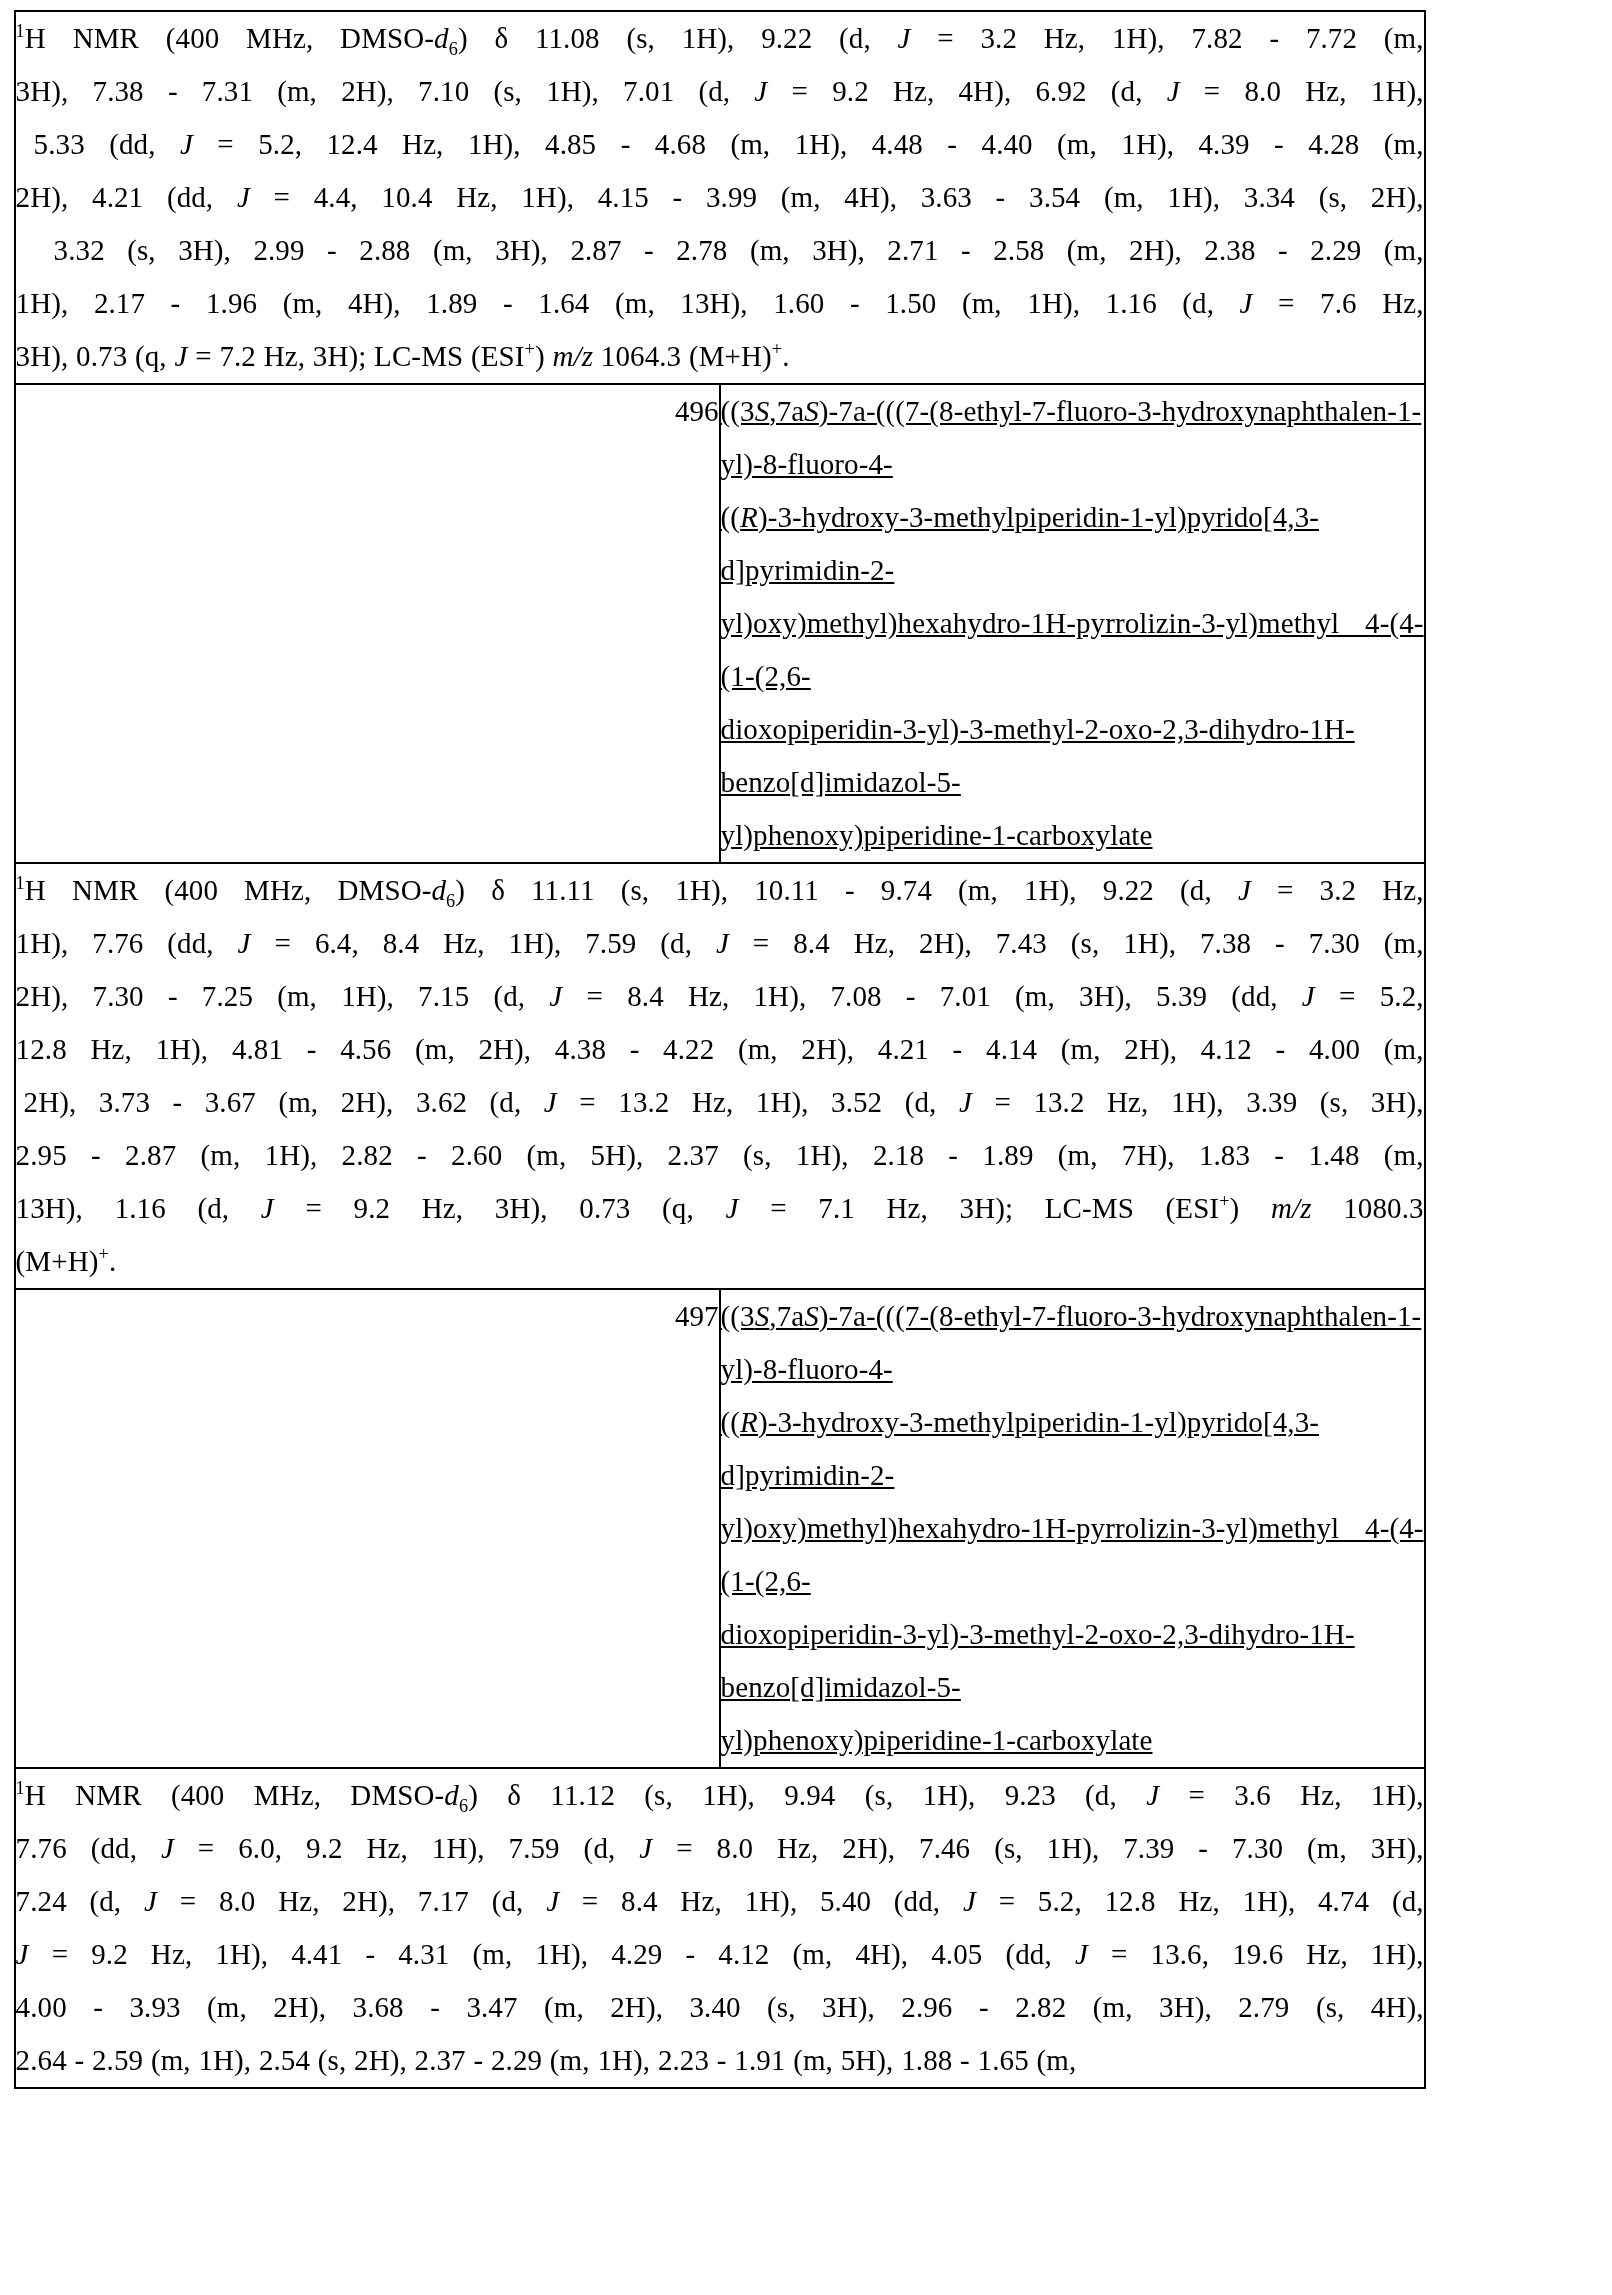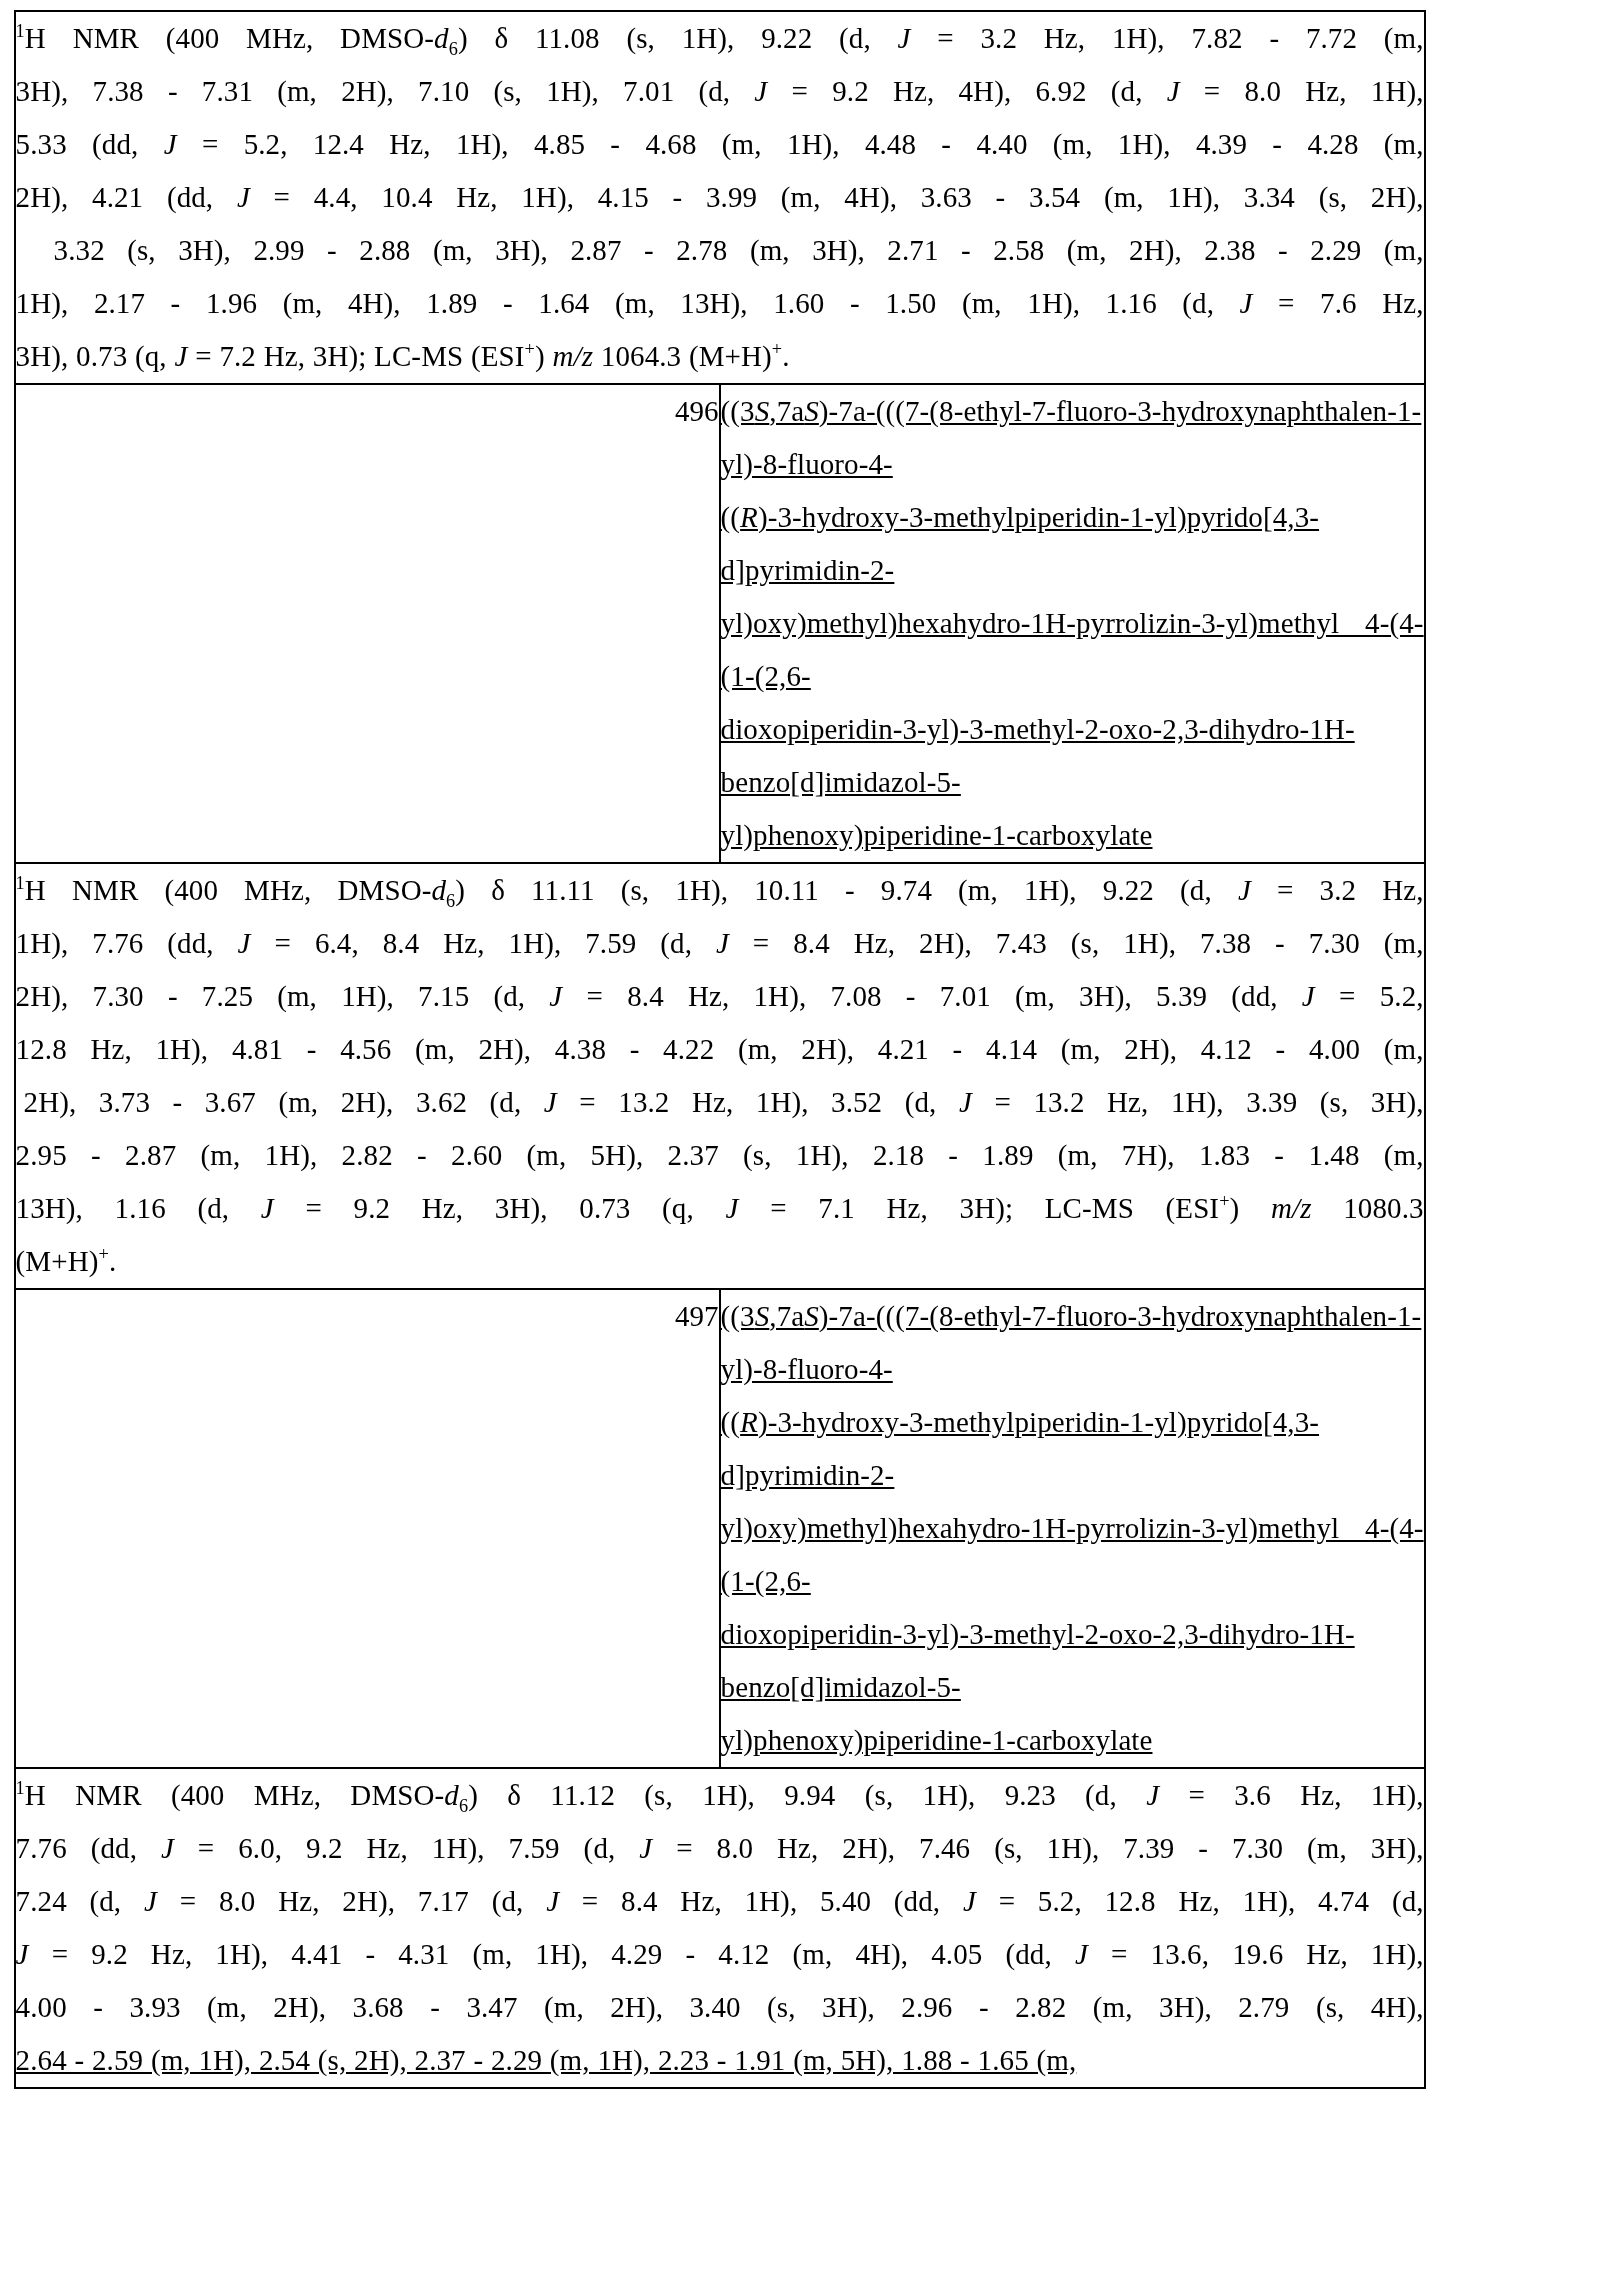--- a/index.html
+++ b/index.html
@@ -86,21 +86,21 @@
 
 <div class="page">
   <table class="patent-table">
     <tbody>
 
       <tr>
         <td class="nmr-cell" colspan="2">
           <div class="txt">
               <div class="line" style="text-align:justify;text-align-last:justify;"><sup>1</sup>H NMR (400 MHz, DMSO-<i>d</i><sub>6</sub>) δ 11.08 (s, 1H), 9.22 (d, <i>J</i> = 3.2 Hz, 1H), 7.82 - 7.72 (m,</div>
               <div class="line" style="text-align:justify;text-align-last:justify;">3H), 7.38 - 7.31 (m, 2H), 7.10 (s, 1H), 7.01 (d, <i>J</i> = 9.2 Hz, 4H), 6.92 (d, <i>J</i> = 8.0 Hz, 1H),</div>
-              <div class="line" style="text-align:justify;text-align-last:justify;">5.33 (dd, <i>J</i> = 5.2, 12.4 Hz, 1H), 4.85 - 4.68 (m, 1H), 4.48 - 4.40 (m, 1H), 4.39 - 4.28 (m,</div>
+              <div class="line" style="text-align:justify;text-align-last:justify;margin-left:18px;">5.33 (dd, <i>J</i> = 5.2, 12.4 Hz, 1H), 4.85 - 4.68 (m, 1H), 4.48 - 4.40 (m, 1H), 4.39 - 4.28 (m,</div>
               <div class="line" style="text-align:justify;text-align-last:justify;">2H), 4.21 (dd, <i>J</i> = 4.4, 10.4 Hz, 1H), 4.15 - 3.99 (m, 4H), 3.63 - 3.54 (m, 1H), 3.34 (s, 2H),</div>
               <div class="line" style="text-align:justify;text-align-last:justify;margin-left:38px;">3.32 (s, 3H), 2.99 - 2.88 (m, 3H), 2.87 - 2.78 (m, 3H), 2.71 - 2.58 (m, 2H), 2.38 - 2.29 (m,</div>
               <div class="line" style="text-align:justify;text-align-last:justify;">1H), 2.17 - 1.96 (m, 4H), 1.89 - 1.64 (m, 13H), 1.60 - 1.50 (m, 1H), 1.16 (d, <i>J</i> = 7.6 Hz,</div>
               <div class="line last" style="text-align:center;text-align-last:left;">3H), 0.73 (q, <i>J</i> = 7.2 Hz, 3H); LC-MS (ESI<sup>+</sup>) <i>m/z</i> 1064.3 (M+H)<sup>+</sup>.</div>
             </div>
         </td>
       </tr>
 
       <tr>
         <td class="num-cell">
@@ -148,21 +148,21 @@
       </tr>
 
       <tr class="clipped">
         <td class="nmr-cell" colspan="2">
           <div class="txt">
               <div class="line" style="text-align:justify;text-align-last:justify;"><sup>1</sup>H NMR (400 MHz, DMSO-<i>d</i><sub>6</sub>) δ 11.12 (s, 1H), 9.94 (s, 1H), 9.23 (d, <i>J</i> = 3.6 Hz, 1H),</div>
               <div class="line" style="text-align:justify;text-align-last:justify;">7.76 (dd, <i>J</i> = 6.0, 9.2 Hz, 1H), 7.59 (d, <i>J</i> = 8.0 Hz, 2H), 7.46 (s, 1H), 7.39 - 7.30 (m, 3H),</div>
               <div class="line" style="text-align:justify;text-align-last:justify;">7.24 (d, <i>J</i> = 8.0 Hz, 2H), 7.17 (d, <i>J</i> = 8.4 Hz, 1H), 5.40 (dd, <i>J</i> = 5.2, 12.8 Hz, 1H), 4.74 (d,</div>
               <div class="line" style="text-align:justify;text-align-last:justify;"><i>J</i> = 9.2 Hz, 1H), 4.41 - 4.31 (m, 1H), 4.29 - 4.12 (m, 4H), 4.05 (dd, <i>J</i> = 13.6, 19.6 Hz, 1H),</div>
               <div class="line" style="text-align:justify;text-align-last:justify;">4.00 - 3.93 (m, 2H), 3.68 - 3.47 (m, 2H), 3.40 (s, 3H), 2.96 - 2.82 (m, 3H), 2.79 (s, 4H),</div>
-              <div class="line last" style="text-align:left;text-align-last:left;text-decoration:underline;">2.64 - 2.59 (m, 1H), 2.54 (s, 2H), 2.37 - 2.29 (m, 1H), 2.23 - 1.91 (m, 5H), 1.88 - 1.65 (m,</div>
+              <div class="line last" style="text-align:left;text-align-last:left;">2.64 - 2.59 (m, 1H), 2.54 (s, 2H), 2.37 - 2.29 (m, 1H), 2.23 - 1.91 (m, 5H), 1.88 - 1.65 (m,</div>
             </div>
         </td>
       </tr>
 
     </tbody>
   </table>
 </div>
 
 
 </body></html>

